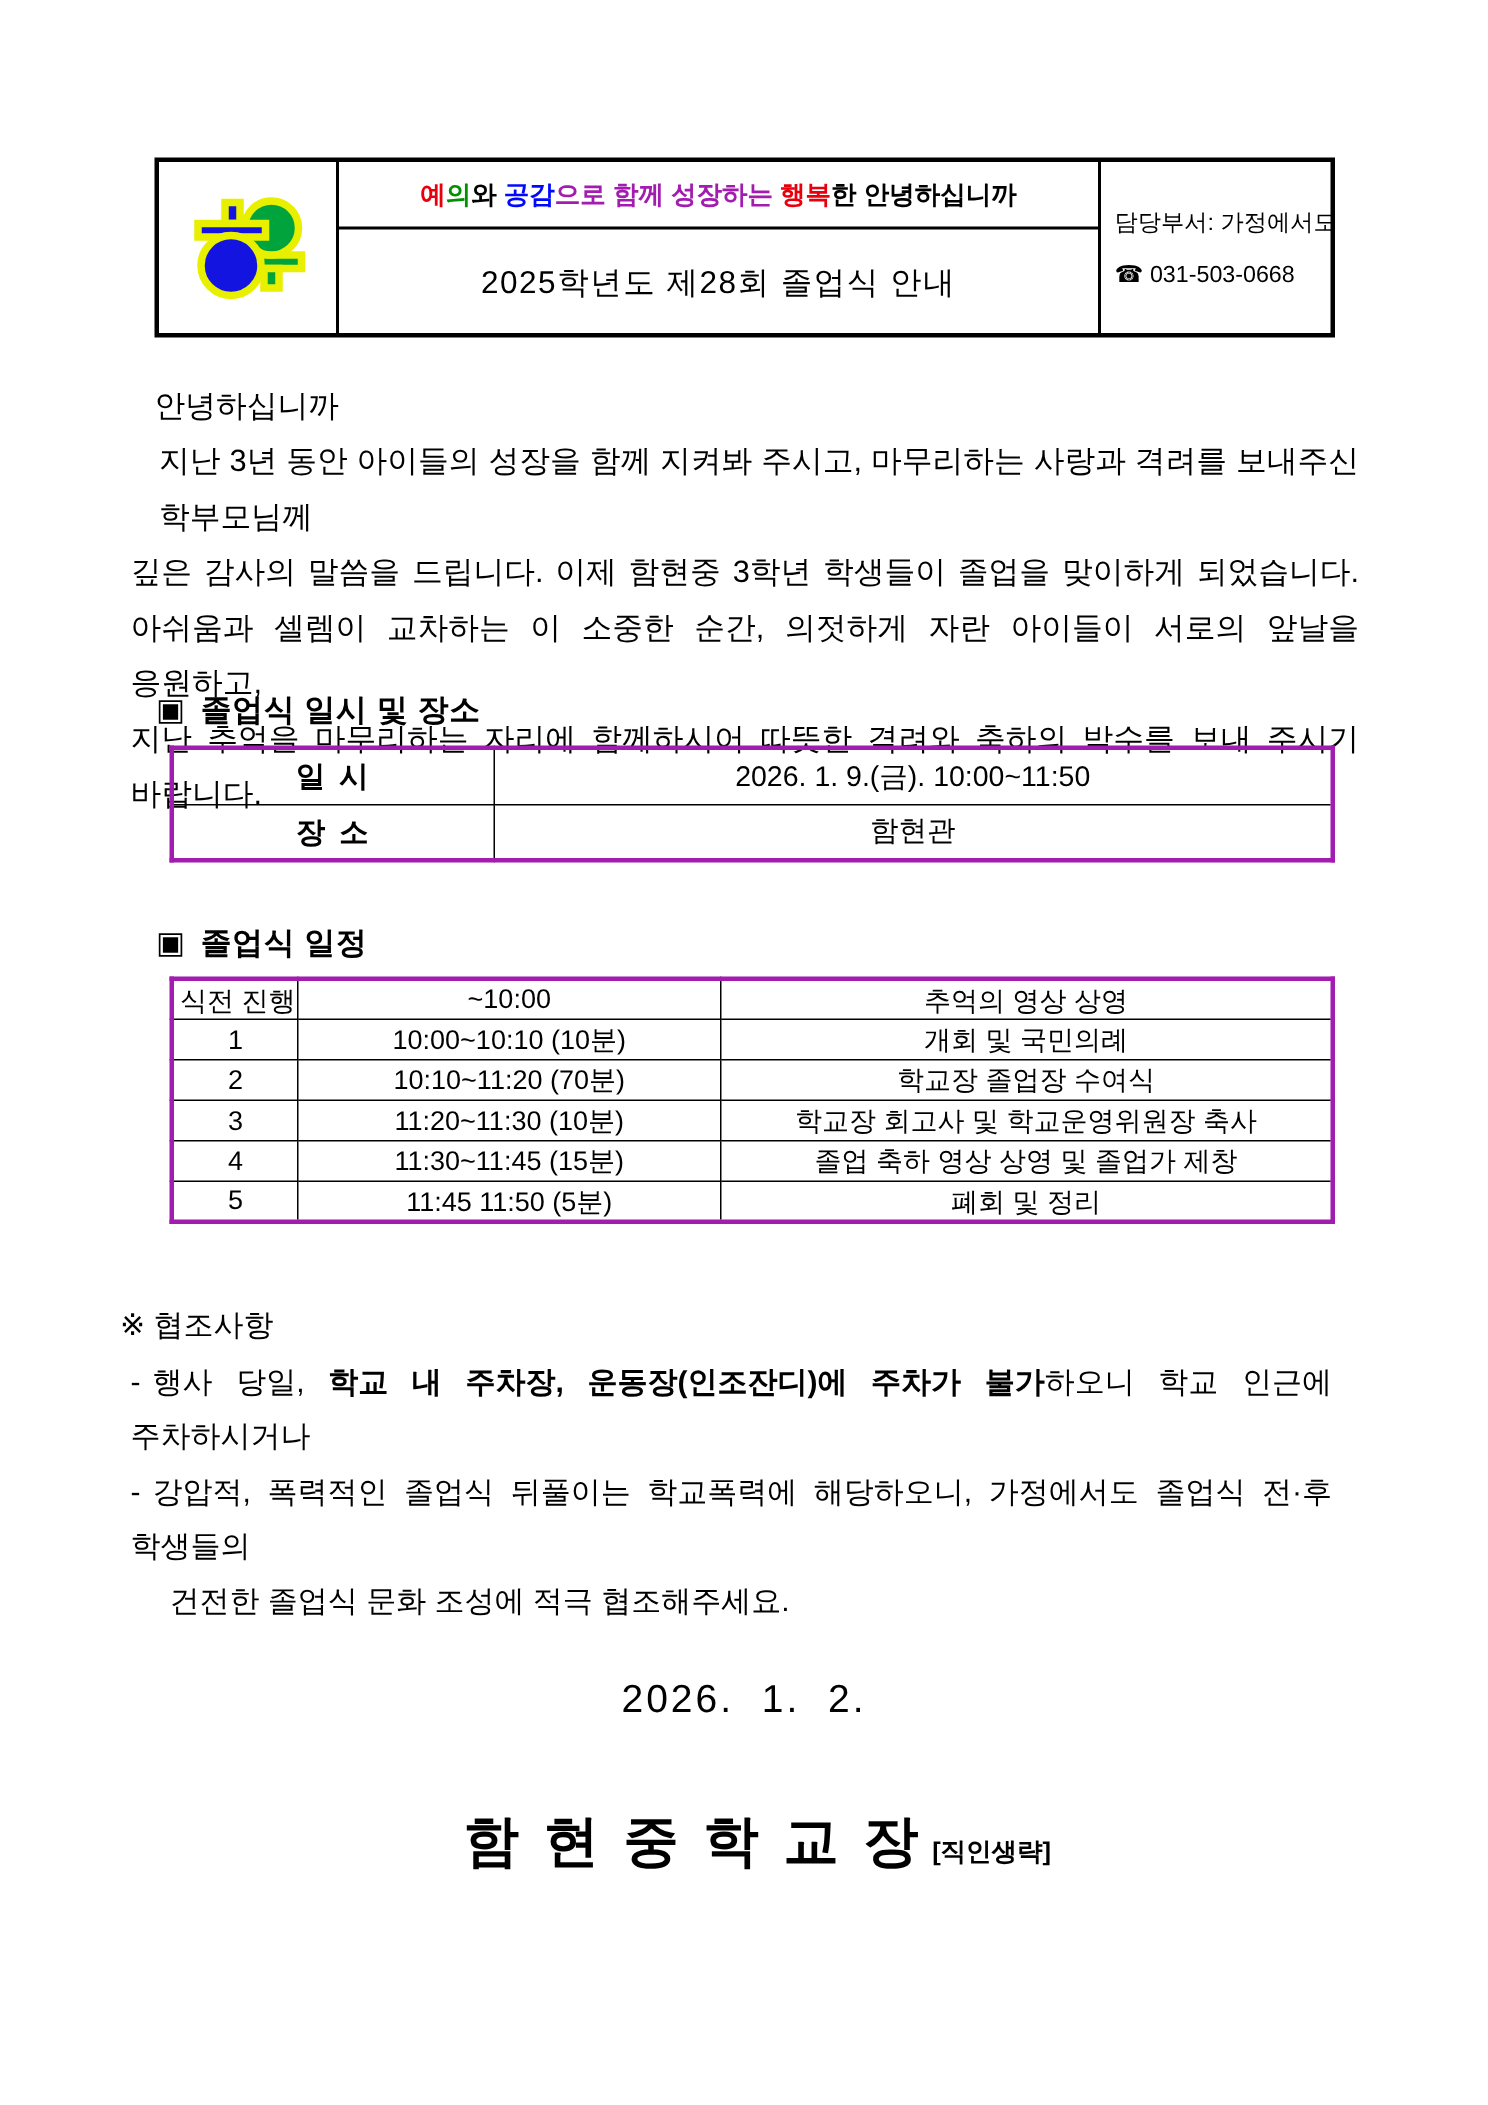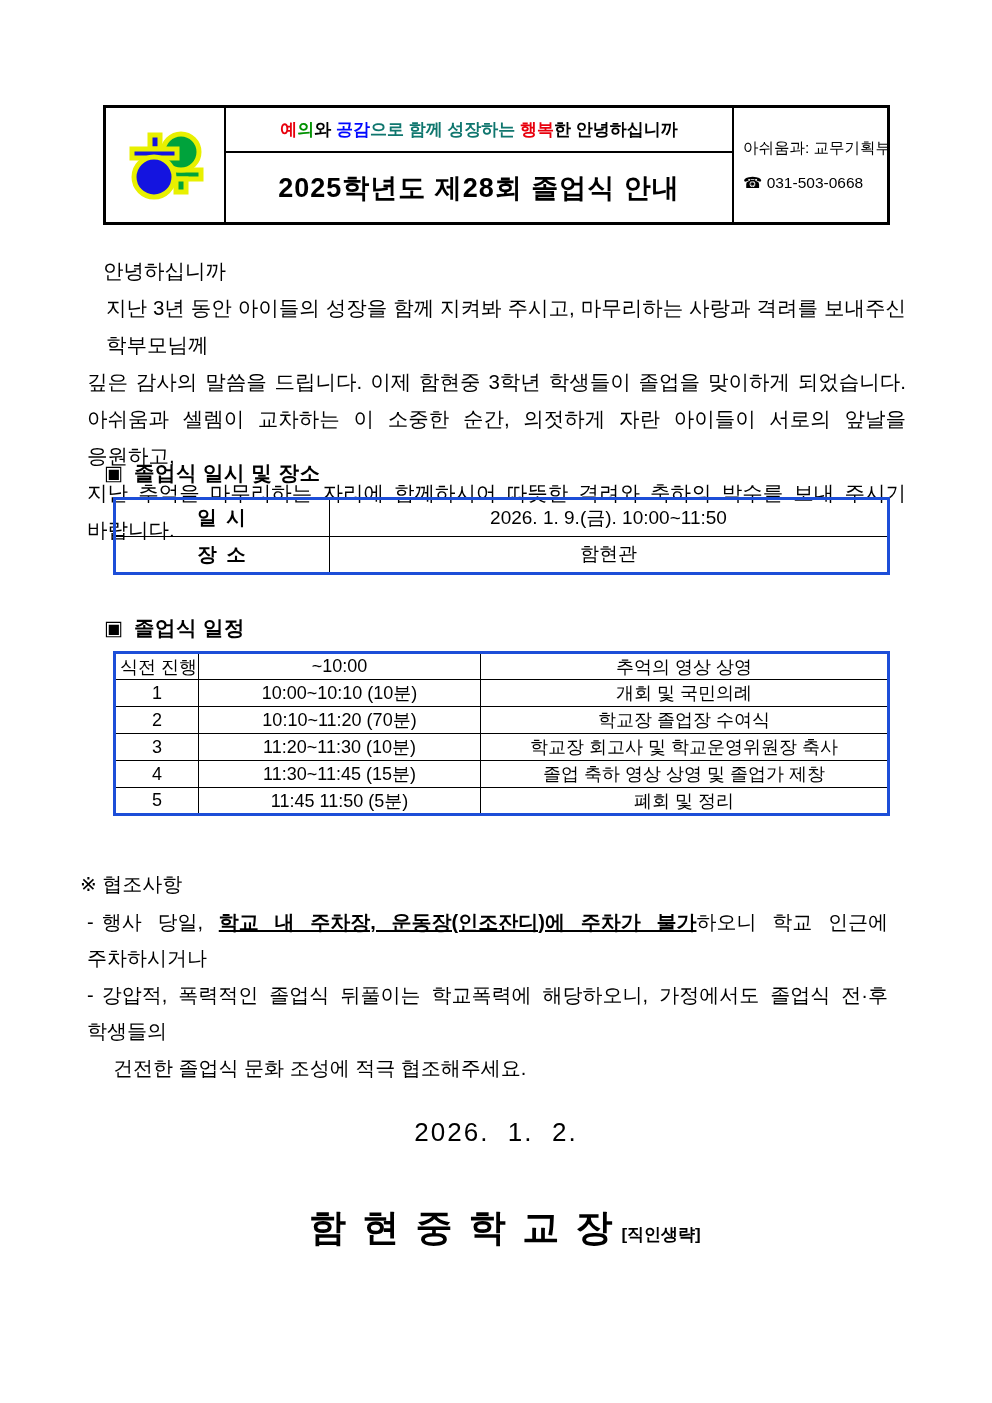--- a/index.html
+++ b/index.html
@@ -35,21 +35,21 @@
   .slogan-row {
     height: 45px;
     border-bottom: 2px solid #000;
     display: flex; align-items: center; justify-content: center;
     font-size: 17px; font-weight: 700;
     white-space: pre;
   }
   .title-row {
     flex: 1;
     display: flex; align-items: center; justify-content: center;
-    font-size: 27px; font-weight: 700;
+    font-size: 21px; font-weight: 400;
     letter-spacing: 1px;
   }
   .contact-cell {
     width: 153px;
     display: flex; flex-direction: column; justify-content: center;
     gap: 15px;
     padding-left: 9px; padding-right: 4px;
     font-size: 15.5px;
   }
   .contact-line { white-space: nowrap; }
@@ -82,21 +82,21 @@
 
   
   table {
     position: absolute;
     left: 113px;
     width: 777px;
     border-collapse: collapse;
     table-layout: fixed;
   }
   table, table td, table th { border: 1.5px solid #000; }
-  table { border: 3px solid #1d4ed8; }
+  table { border: 3px solid #a21caf; }
   td, th { text-align: center; vertical-align: middle; padding: 0 4px; overflow: hidden; white-space: nowrap; }
 
   #datetime-table { top: 497px; }
   #datetime-table td { height: 37.5px; font-size: 19px; }
   #datetime-table .lbl { font-weight: 700; font-size: 19.5px; letter-spacing: 2px; }
 
   #schedule-table { top: 651px; }
   #schedule-table th {
     height: 37px;
     background: #f0f0f0;
@@ -111,21 +111,21 @@
     position: absolute;
     left: 80px; top: 866px;
     width: 808px;
     font-size: 20px;
     line-height: 36.5px;
     word-break: keep-all;
   }
   .notes .n-head { margin-bottom: 1px; }
   .n-line { text-align: justify; text-align-last: justify; }
   .n-line.plain { text-align-last: left; }
-  .n-line .emph { font-weight: 700; text-decoration: underline; }
+  .n-line .emph { font-weight: 700; }
   .n-cont { padding-left: 33px; }
   .n-first { padding-left: 7px; }
   .n-dash { margin-right: 8px; }
 
   
   .footer-date {
     position: absolute;
     left: 0; top: 1117px;
     width: 100%;
     text-align: center;
@@ -168,26 +168,26 @@
 
         <g stroke="#e8f000" stroke-width="5" fill="#1414e0">
           <rect x="26" y="11" width="10" height="14"></rect>
           <rect x="8" y="25" width="45" height="9"></rect>
           <circle cx="30" cy="53" r="20"></circle>
         </g>
       </svg>
     </div>
     <div class="title-cell">
       <div class="slogan-row">
-        <span style="color: rgb(232, 0, 13);">예</span><span style="color: rgb(0, 145, 0);">의</span><span style="color: rgb(0, 0, 0);">와 </span><span style="color: rgb(0, 8, 255);">공감</span><span style="color: #0f766e;">으로 함께 성장하는 </span><span style="color: rgb(232, 0, 13);">행복</span><span style="color: rgb(0, 0, 0);">한 안녕하십니까</span>
+        <span style="color: rgb(232, 0, 13);">예</span><span style="color: rgb(0, 145, 0);">의</span><span style="color: rgb(0, 0, 0);">와 </span><span style="color: rgb(0, 8, 255);">공감</span><span style="color: #a21caf;">으로 함께 성장하는 </span><span style="color: rgb(232, 0, 13);">행복</span><span style="color: rgb(0, 0, 0);">한 안녕하십니까</span>
       </div>
       <div class="title-row">2025학년도 제28회 졸업식 안내</div>
     </div>
     <div class="contact-cell">
-      <div class="contact-line">아쉬움과: 교무기획부</div>
+      <div class="contact-line">담당부서: 가정에서도</div>
       <div class="contact-line"><span>☎</span> <span>031-503-0668</span></div>
     </div>
   </div>
 
   <div class="greeting">
     <div class="g-line no-just ind1">안녕하십니까</div>
     <div class="g-line ind2">지난 3년 동안 아이들의 성장을 함께 지켜봐 주시고, 마무리하는 사랑과 격려를 보내주신 학부모님께</div>
     <div class="g-line">깊은 감사의 말씀을 드립니다. 이제 함현중 3학년 학생들이 졸업을 맞이하게 되었습니다.</div>
     <div class="g-line">아쉬움과 셀렘이 교차하는 이 소중한 순간, 의젓하게 자란 아이들이 서로의 앞날을 응원하고,</div>
     <div class="g-line">지난 추억을 마무리하는 자리에 함께하시어 따뜻한 격려와 축하의 박수를 보내 주시기 바랍니다.</div>

